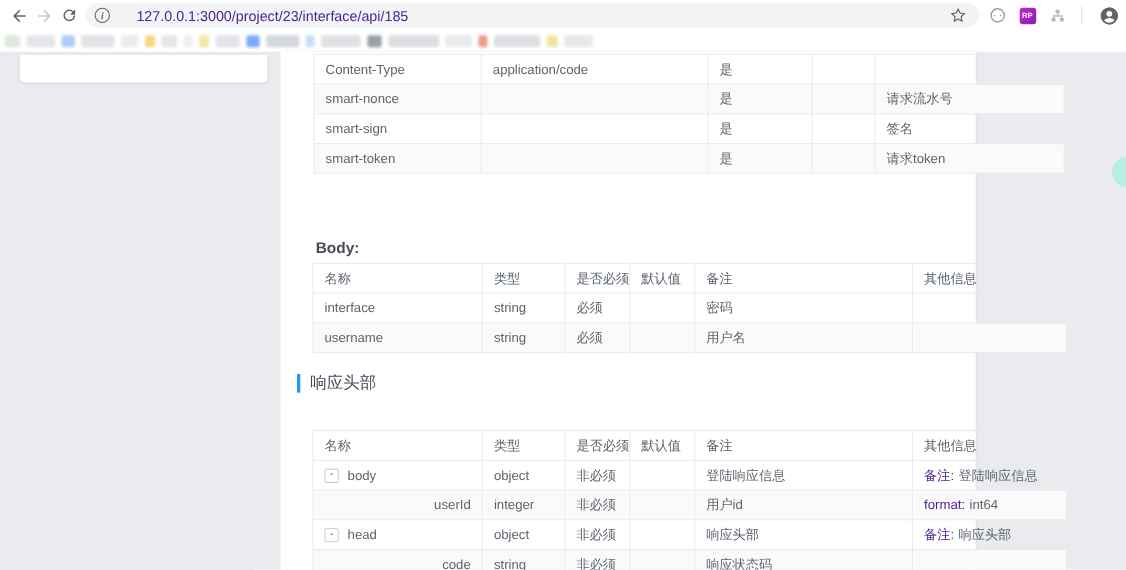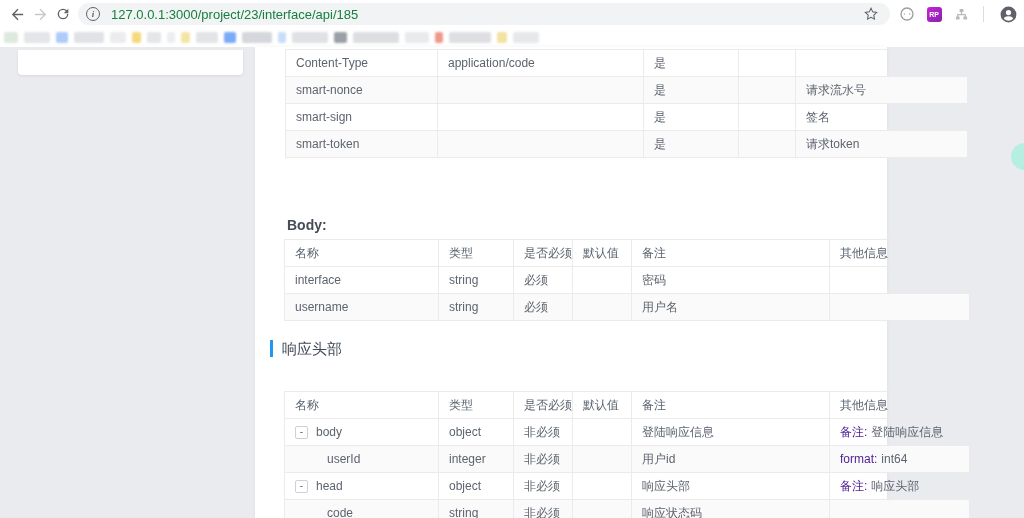--- a/index.html
+++ b/index.html
@@ -6,21 +6,21 @@
   html,body { width:1024px; height:518px; overflow:hidden; }
   body { font-family:"Liberation Sans","DejaVu Sans",sans-serif; background:#fff; position:relative; }
 
   
   .toolbar { position:absolute; top:0; left:0; width:1024px; height:28px; background:#fff;
              display:flex; align-items:center; padding:0 6px; }
   .nav-btn { width:24px; height:24px; border:none; background:transparent; display:flex;
              align-items:center; justify-content:center; margin:0 3px; border-radius:50%; }
   .omnibox { flex:0 0 auto; width:812px; height:22px; background:#f1f3f4; border-radius:12px;
              display:flex; align-items:center; margin-left:4px; padding:0 8px; }
-  .omnibox .url { font-size:13px; color:#15803d; margin-left:11px; flex:1; white-space:nowrap; overflow:hidden; }
+  .omnibox .url { font-size:13px; color:#4c1d95; margin-left:24px; flex:1; white-space:nowrap; overflow:hidden; }
   .info-badge { width:14px; height:14px; border:1.4px solid #5f6368; border-radius:50%;
                 color:#5f6368; font-size:9px; font-weight:700; display:flex; align-items:center;
                 justify-content:center; font-family:"Liberation Serif",serif; font-style:italic; }
   .star-btn { background:none; border:none; width:22px; height:22px; display:flex; align-items:center; justify-content:center; }
   .ext-area { display:flex; align-items:center; margin-left:8px; gap:9px; }
   .ext-btn { background:none; border:none; width:18px; height:18px; display:flex; align-items:center; justify-content:center; }
   .rp-icon { width:15px; height:15px; border-radius:3px; background:linear-gradient(135deg,#c026d3,#8b1fae);
              color:#fff; font-size:7px; font-weight:700; display:flex; align-items:center; justify-content:center; }
   .chrome-sep { width:1px; height:16px; background:#dadce0; margin:0 4px; }
   .avatar-btn { background:none; border:none; width:22px; height:22px; display:flex; align-items:center; justify-content:center; }
@@ -51,21 +51,21 @@
   .tbl-resp    { top:344px; left:29px; width:685px; }
 
   .section-label { position:absolute; left:32px; top:170px; font-size:14px; font-weight:600; color:#464c55; }
   .section-title { position:absolute; left:15px; top:293px; font-size:15px; color:#414a57;
                    border-left:3px solid #2196f3; padding-left:9px; line-height:17px; }
 
   .name-wrap { display:flex; align-items:center; gap:8px; }
   .collapse-btn { width:13px; height:13px; border:1px solid #ccd1d9; background:#fff; border-radius:2px;
                   font-size:10px; line-height:10px; color:#666; display:flex; align-items:center;
                   justify-content:center; padding:0; }
-  .indent { padding-left:42px; }
+  .indent { padding-left:42px;text-align:right; }
   .extra-label { font-weight:400; color:#4c1d95; margin-right:4px; }
 </style>
 </head>
 <body>
 
 <div class="toolbar">
   <button class="nav-btn">
     <svg width="17" height="17" viewBox="0 0 24 24" fill="#5f6368">
         <path d="M20 11H7.8l5.6-5.6L12 4l-8 8 8 8 1.4-1.4L7.8 13H20z"></path>
       </svg>

